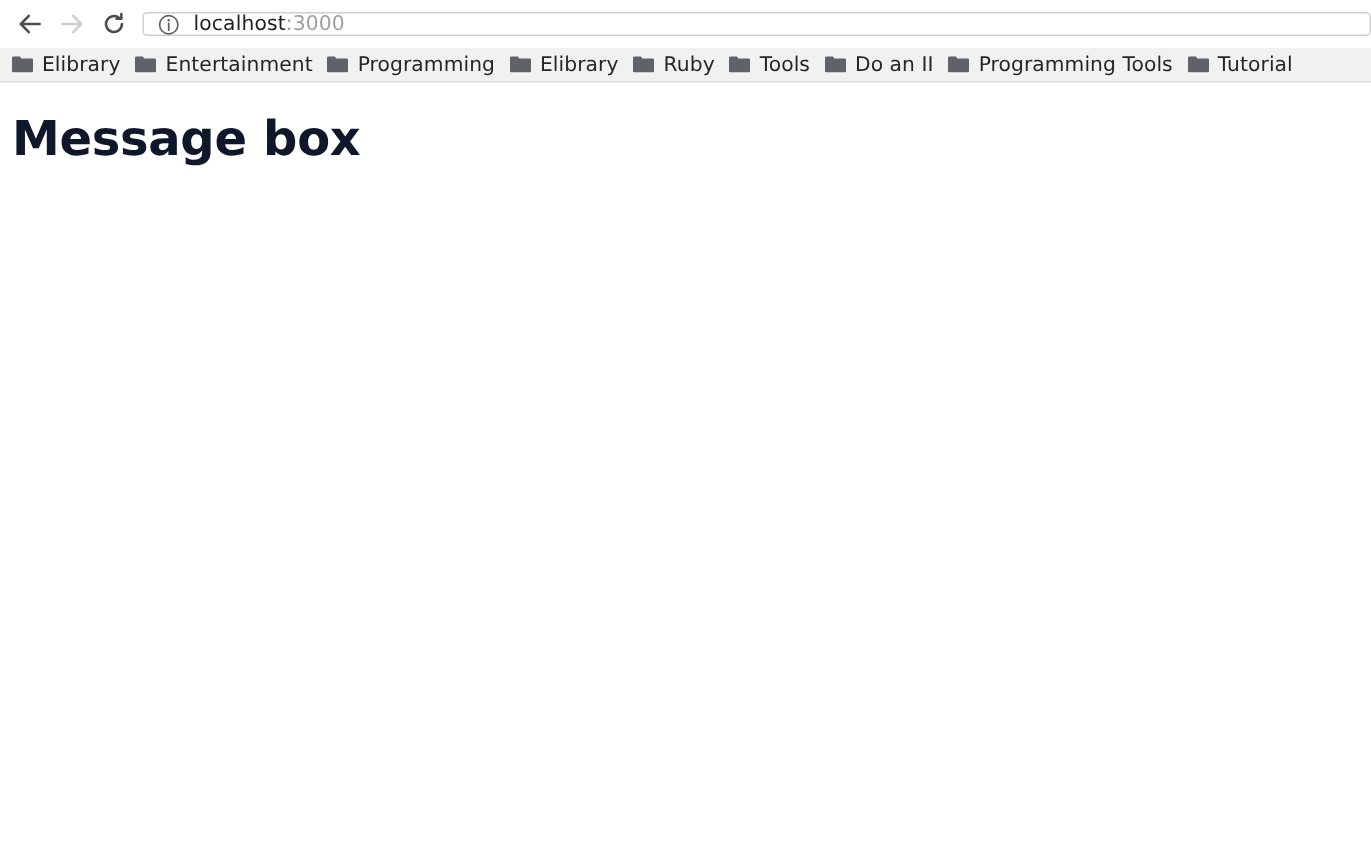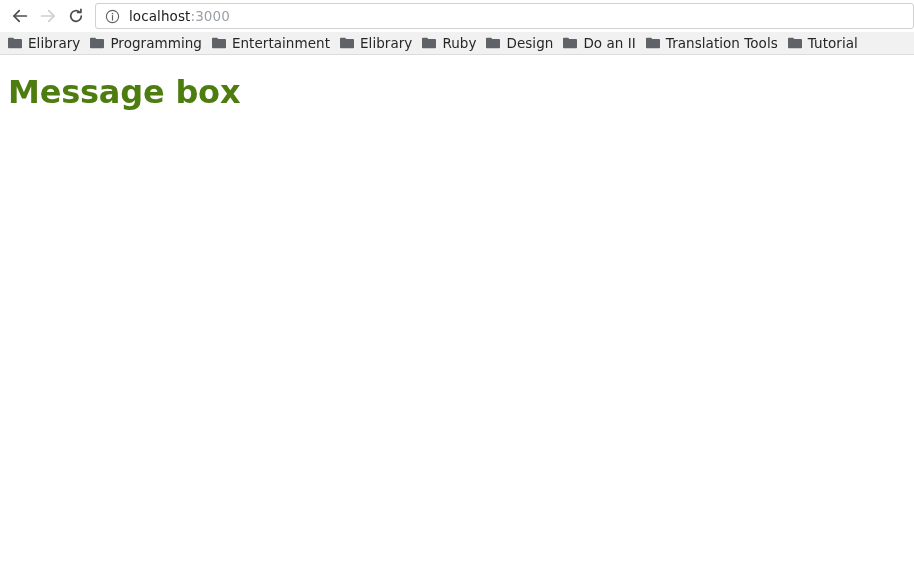--- a/index.html
+++ b/index.html
@@ -39,21 +39,21 @@
     flex: 0 0 auto;
     border: none;
     background: transparent;
     padding: 0;
     cursor: pointer;
   }
   .nav-btn svg { display: block; }
 
   .urlbar {
     flex: 1 1 auto;
-    height: 26px;
+    height: 16px;
     margin-left: 5px;
     margin-right: 0;
     border: 1px solid #d0d0d0;
     border-radius: 3px;
     background: #ffffff;
     display: flex;
     align-items: center;
     padding: 4px 8px;
     box-sizing: border-box;
     min-width: 0;
@@ -118,21 +118,21 @@
   .page {
     background: #ffffff;
     padding: 0 8px;
     height: 521px;
     box-sizing: border-box;
   }
   .page h1 {
     font-size: 32px;
     line-height: 1.0;
     font-weight: bold;
-    color: #4d7c0f;
+    color: #0f172a;
     margin: 21px 0 0 0;
     letter-spacing: -0.2px;
   }
   .page h1.second {
     margin-top: 38px;
   }
 </style>
 </head>
 <body>
 
@@ -179,63 +179,63 @@
       <svg class="folder-icon" viewBox="0 0 14 12">
         <path d="M0 1.6 A0.9 0.9 0 0 1 0.9 0.7 H5.2 L6.3 2.0 H13.1 A0.9 0.9 0 0 1 14 2.9 V10.3 A0.9 0.9 0 0 1 13.1 11.2 H0.9 A0.9 0.9 0 0 1 0 10.3 Z" fill="#5f6368"></path>
       </svg>
       <span class="bookmark-label">Elibrary</span>
     </div>
 
     <div class="bookmark">
       <svg class="folder-icon" viewBox="0 0 14 12">
         <path d="M0 1.6 A0.9 0.9 0 0 1 0.9 0.7 H5.2 L6.3 2.0 H13.1 A0.9 0.9 0 0 1 14 2.9 V10.3 A0.9 0.9 0 0 1 13.1 11.2 H0.9 A0.9 0.9 0 0 1 0 10.3 Z" fill="#5f6368"></path>
       </svg>
+      <span class="bookmark-label">Entertainment</span>
+    </div>
+
+    <div class="bookmark">
+      <svg class="folder-icon" viewBox="0 0 14 12">
+        <path d="M0 1.6 A0.9 0.9 0 0 1 0.9 0.7 H5.2 L6.3 2.0 H13.1 A0.9 0.9 0 0 1 14 2.9 V10.3 A0.9 0.9 0 0 1 13.1 11.2 H0.9 A0.9 0.9 0 0 1 0 10.3 Z" fill="#5f6368"></path>
+      </svg>
       <span class="bookmark-label">Programming</span>
     </div>
 
     <div class="bookmark">
       <svg class="folder-icon" viewBox="0 0 14 12">
         <path d="M0 1.6 A0.9 0.9 0 0 1 0.9 0.7 H5.2 L6.3 2.0 H13.1 A0.9 0.9 0 0 1 14 2.9 V10.3 A0.9 0.9 0 0 1 13.1 11.2 H0.9 A0.9 0.9 0 0 1 0 10.3 Z" fill="#5f6368"></path>
       </svg>
-      <span class="bookmark-label">Entertainment</span>
-    </div>
-
-    <div class="bookmark">
-      <svg class="folder-icon" viewBox="0 0 14 12">
-        <path d="M0 1.6 A0.9 0.9 0 0 1 0.9 0.7 H5.2 L6.3 2.0 H13.1 A0.9 0.9 0 0 1 14 2.9 V10.3 A0.9 0.9 0 0 1 13.1 11.2 H0.9 A0.9 0.9 0 0 1 0 10.3 Z" fill="#5f6368"></path>
-      </svg>
       <span class="bookmark-label">Elibrary</span>
     </div>
 
     <div class="bookmark">
       <svg class="folder-icon" viewBox="0 0 14 12">
         <path d="M0 1.6 A0.9 0.9 0 0 1 0.9 0.7 H5.2 L6.3 2.0 H13.1 A0.9 0.9 0 0 1 14 2.9 V10.3 A0.9 0.9 0 0 1 13.1 11.2 H0.9 A0.9 0.9 0 0 1 0 10.3 Z" fill="#5f6368"></path>
       </svg>
       <span class="bookmark-label">Ruby</span>
     </div>
 
     <div class="bookmark">
       <svg class="folder-icon" viewBox="0 0 14 12">
         <path d="M0 1.6 A0.9 0.9 0 0 1 0.9 0.7 H5.2 L6.3 2.0 H13.1 A0.9 0.9 0 0 1 14 2.9 V10.3 A0.9 0.9 0 0 1 13.1 11.2 H0.9 A0.9 0.9 0 0 1 0 10.3 Z" fill="#5f6368"></path>
       </svg>
-      <span class="bookmark-label">Design</span>
+      <span class="bookmark-label">Tools</span>
     </div>
 
     <div class="bookmark">
       <svg class="folder-icon" viewBox="0 0 14 12">
         <path d="M0 1.6 A0.9 0.9 0 0 1 0.9 0.7 H5.2 L6.3 2.0 H13.1 A0.9 0.9 0 0 1 14 2.9 V10.3 A0.9 0.9 0 0 1 13.1 11.2 H0.9 A0.9 0.9 0 0 1 0 10.3 Z" fill="#5f6368"></path>
       </svg>
       <span class="bookmark-label">Do an II</span>
     </div>
 
     <div class="bookmark">
       <svg class="folder-icon" viewBox="0 0 14 12">
         <path d="M0 1.6 A0.9 0.9 0 0 1 0.9 0.7 H5.2 L6.3 2.0 H13.1 A0.9 0.9 0 0 1 14 2.9 V10.3 A0.9 0.9 0 0 1 13.1 11.2 H0.9 A0.9 0.9 0 0 1 0 10.3 Z" fill="#5f6368"></path>
       </svg>
-      <span class="bookmark-label">Translation Tools</span>
+      <span class="bookmark-label">Programming Tools</span>
     </div>
 
     <div class="bookmark">
       <svg class="folder-icon" viewBox="0 0 14 12">
         <path d="M0 1.6 A0.9 0.9 0 0 1 0.9 0.7 H5.2 L6.3 2.0 H13.1 A0.9 0.9 0 0 1 14 2.9 V10.3 A0.9 0.9 0 0 1 13.1 11.2 H0.9 A0.9 0.9 0 0 1 0 10.3 Z" fill="#5f6368"></path>
       </svg>
       <span class="bookmark-label">Tutorial</span>
     </div>
 
   </div>

